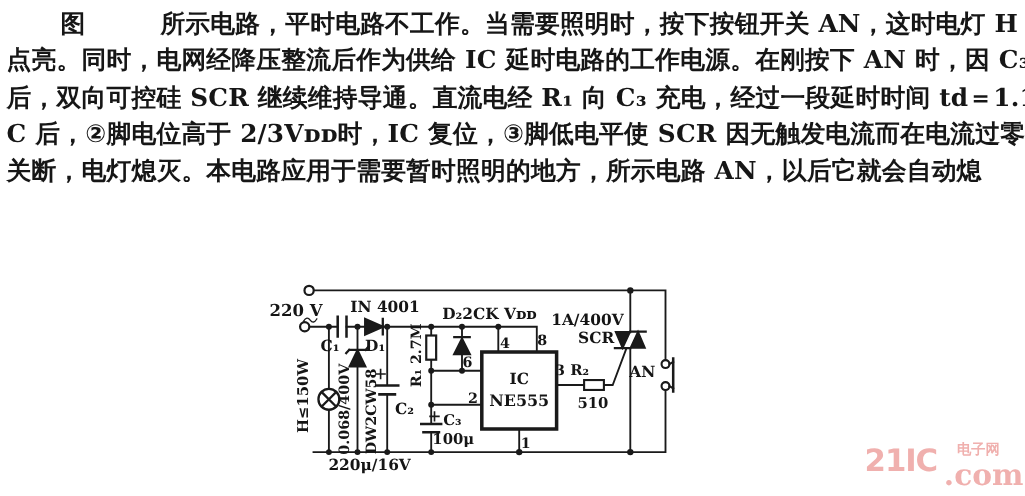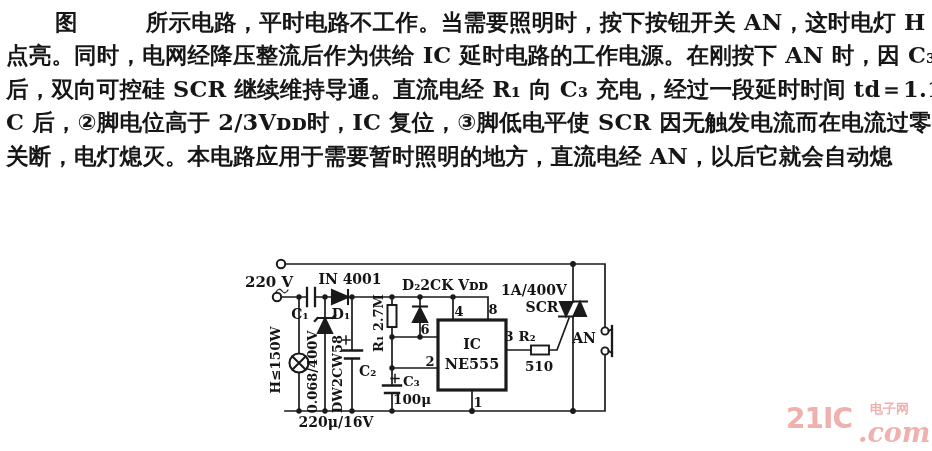--- a/index.html
+++ b/index.html
@@ -10,34 +10,34 @@
          font-weight:600;color:#161616;}
   .pline.indent{padding-left:49px;}
   .circuit-svg{position:absolute;left:240px;top:252px;}
   .lbl{font-family:"DejaVu Serif","DejaVu Sans",serif;fill:#151515;font-weight:600;}
   .watermark{position:absolute;left:786px;top:400px;width:146px;height:50px;
              color:#f0b0ae;user-select:none;}
   .wm-brand{position:absolute;left:0px;top:2px;font-size:28px;font-weight:bold;
             letter-spacing:-1px;font-family:"DejaVu Sans","Liberation Sans",sans-serif;}
   .wm-site{position:absolute;left:84px;top:0px;font-size:13px;font-weight:bold;
            font-family:"DejaVu Sans","Liberation Sans",sans-serif;}
-  .wm-tld{position:absolute;left:72px;top:17px;font-size:27px;font-weight:bold;font-style:italic;
+  .wm-tld{position:absolute;left:72px;top:17px;font-size:27px;font-weight:bold;
           font-family:"DejaVu Serif","Liberation Serif",serif;}
 </style>
 </head>
 <body>
 
 <div class="page">
 
   <div class="text-block">
     <div class="pline indent">图　　　所示电路，平时电路不工作。当需要照明时，按下按钮开关 AN，这时电灯 H 被</div>
     <div class="pline">点亮。同时，电网经降压整流后作为供给 IC 延时电路的工作电源。在刚按下 AN 时，因 C₃ 两</div>
     <div class="pline">后，双向可控硅 SCR 继续维持导通。直流电经 R₁ 向 C₃ 充电，经过一段延时时间 td＝1.1R·</div>
     <div class="pline">C 后，②脚电位高于 2/3Vᴅᴅ时，IC 复位，③脚低电平使 SCR 因无触发电流而在电流过零时</div>
-    <div class="pline">关断，电灯熄灭。本电路应用于需要暂时照明的地方，直流电经 AN，以后它就会自动熄</div>
+    <div class="pline">关断，电灯熄灭。本电路应用于需要暂时照明的地方，所示电路 AN，以后它就会自动熄</div>
   </div>
 
   <svg class="circuit-svg" width="430" height="199" viewBox="240 252 430 199" stroke-linecap="square" fill="none">
 
     <g stroke="#1a1a1a" stroke-width="1.7">
       <path d="M285,264 H605 V327 M605,355 V411 H285
                M573,264 V302 M573,316.5 V411
                M281,297 H307 M315,297 H332 M348,297 H488
                M453,297 V320 M488,297 V320
                M299,297 V353.5 M299,372.5 V411

